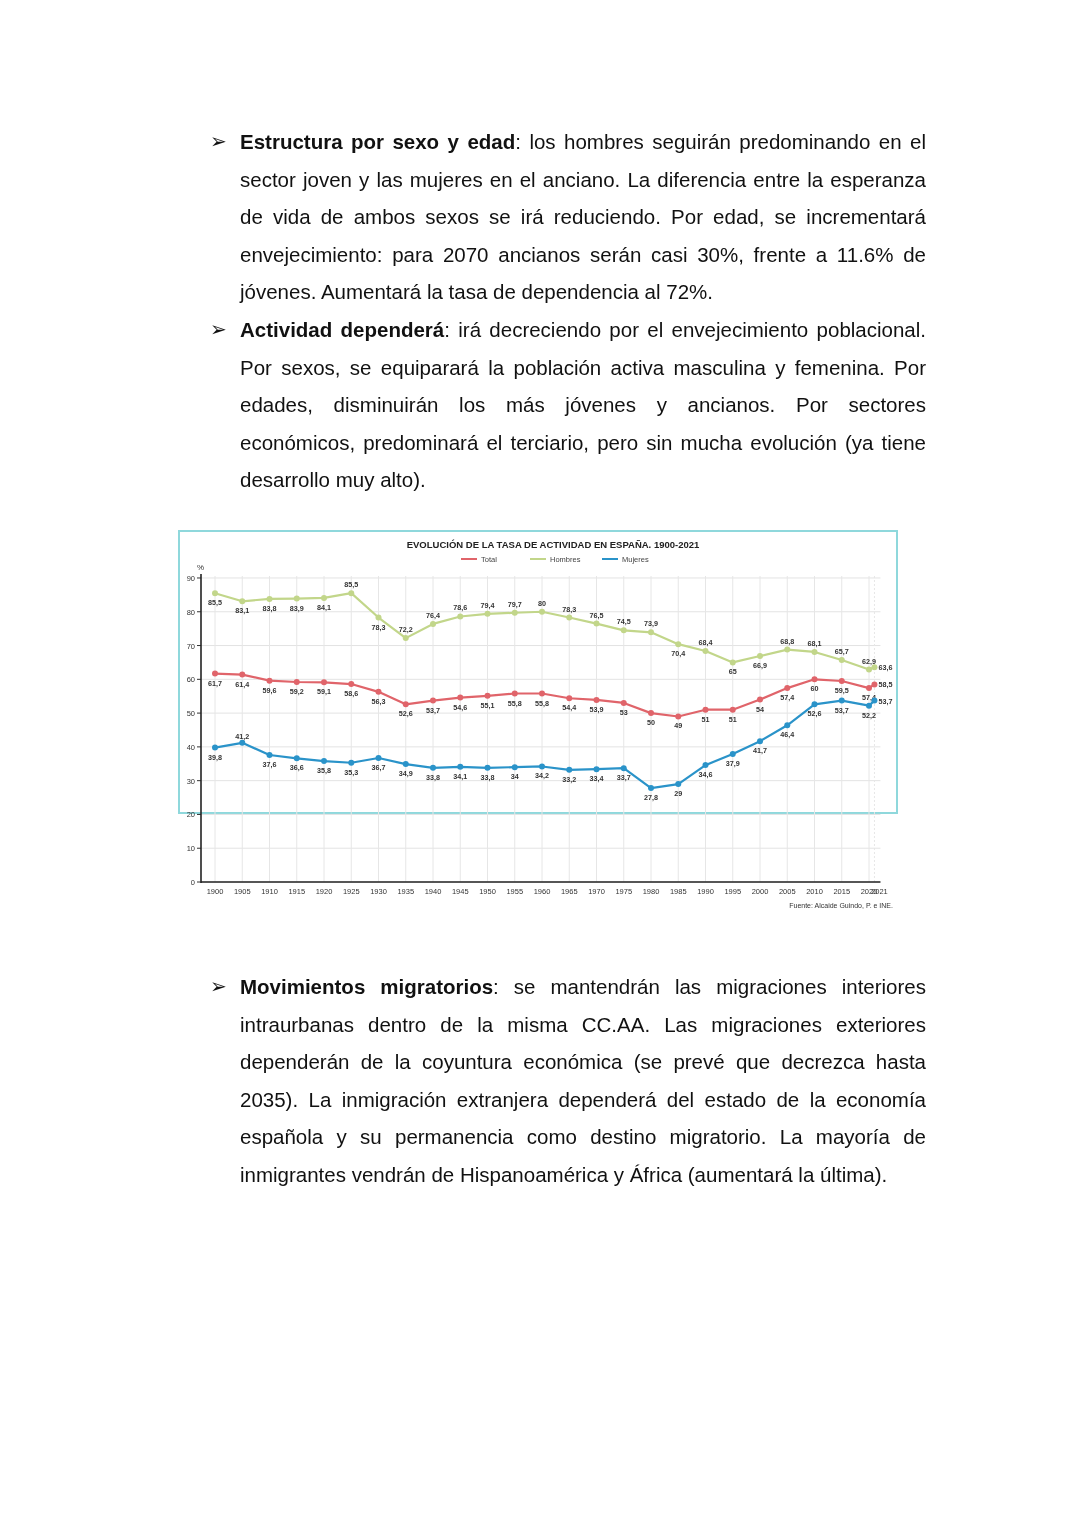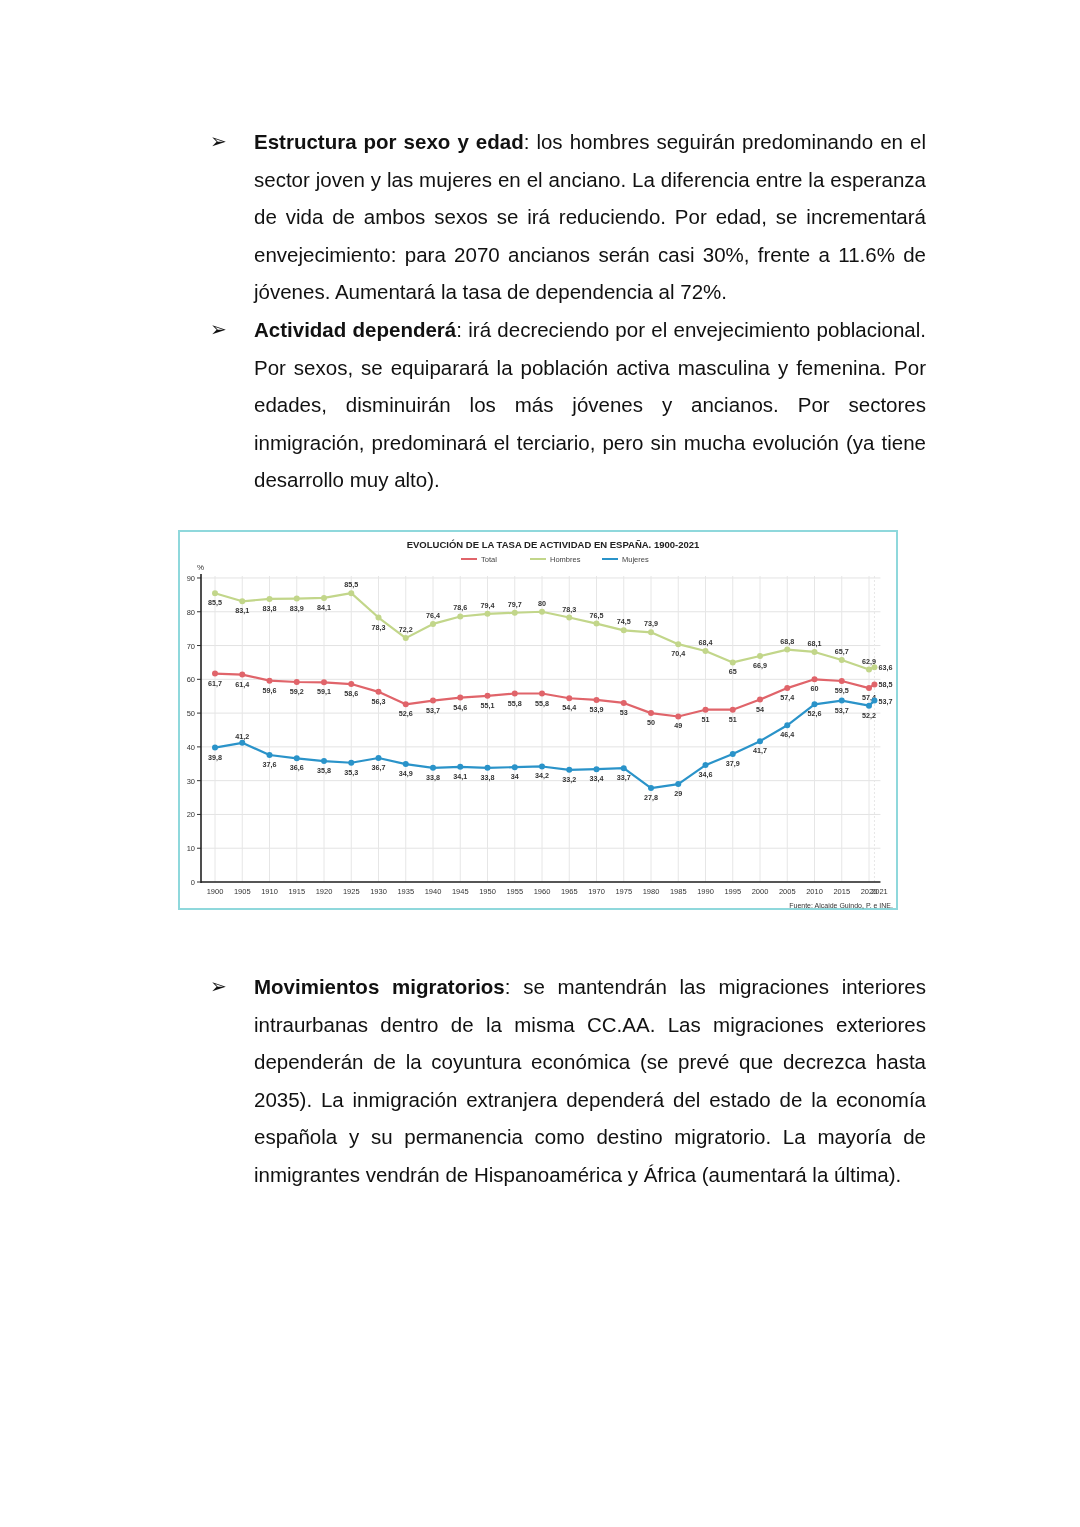--- a/index.html
+++ b/index.html
@@ -1,40 +1,40 @@
 <!DOCTYPE html>
 <html><head>
 <meta charset="utf-8">
 <style>
   html, body { margin: 0; padding: 0; background: #ffffff; }
   body { width: 1080px; height: 1527px; position: relative; overflow: hidden;
          font-family: "Liberation Sans", sans-serif; color: #111; }
   .bullet { position: absolute; left: 210px; width: 716px; }
   .bullet .arrow { position: absolute; left: 0; top: 0; font-size: 20px; line-height: 37.6px; color: #111; }
-  .bullet .text { margin-left: 44px; font-size: 20.5px; line-height: 37.6px; text-align: justify; }
+  .bullet .text { margin-left: 30px; font-size: 20.5px; line-height: 37.6px; text-align: justify; }
   .bullet .text b { font-weight: bold; }
   #b1 { top: 123px; }
   #b2 { top: 311px; }
   #b3 { top: 968px; }
-  .chart-frame { position: absolute; left: 178px; top: 530px; width: 720px; height: 380px;
+  .chart-frame { position: absolute; left: 178px; top: 530px; width: 720px; height: 284px;
                  border: 2px solid #8fd8dc; box-sizing: border-box; background: #fff; }
   .chart-frame svg { position: absolute; left: -2px; top: -2px; }
   svg text { font-family: "Liberation Sans", sans-serif; }
 </style>
 </head>
 <body>
 
 <div class="bullet" id="b1">
   <span class="arrow">➢</span>
   <div class="text"><b>Estructura por sexo y edad</b><span>: los hombres seguirán predominando en el sector joven y las mujeres en el anciano. La diferencia entre la esperanza de vida de ambos sexos se irá reduciendo. Por edad, se incrementará envejecimiento: para 2070 ancianos serán casi 30%, frente a 11.6% de jóvenes. Aumentará la tasa de dependencia al 72%.</span></div>
 </div>
 
 <div class="bullet" id="b2">
   <span class="arrow">➢</span>
-  <div class="text"><b>Actividad dependerá</b><span>: irá decreciendo por el envejecimiento poblacional. Por sexos, se equiparará la población activa masculina y femenina. Por edades, disminuirán los más jóvenes y ancianos. Por sectores inmigración, predominará el terciario, pero sin mucha evolución (ya tiene desarrollo muy alto).</span></div>
+  <div class="text"><b>Actividad dependerá</b><span>: irá decreciendo por el envejecimiento poblacional. Por sexos, se equiparará la población activa masculina y femenina. Por edades, disminuirán los más jóvenes y ancianos. Por sectores económicos, predominará el terciario, pero sin mucha evolución (ya tiene desarrollo muy alto).</span></div>
 </div>
 
 <div class="chart-frame">
   <svg id="chart" width="720" height="380" viewBox="0 0 720 380">
     <text id="ct" x="375" y="18" text-anchor="middle" font-size="9.5" font-weight="bold" fill="#222">EVOLUCIÓN DE LA TASA DE ACTIVIDAD EN ESPAÑA. 1900-2021</text>
     <g id="legend">
         <line x1="283" x2="299" y1="29" y2="29" stroke="#e0646a" stroke-width="2"></line>
         <text x="303" y="32" font-size="7.5" fill="#444">Total</text>
         <line x1="352" x2="368" y1="29" y2="29" stroke="#c2d68a" stroke-width="2"></line>
         <text x="372" y="32" font-size="7.5" fill="#444">Hombres</text>

